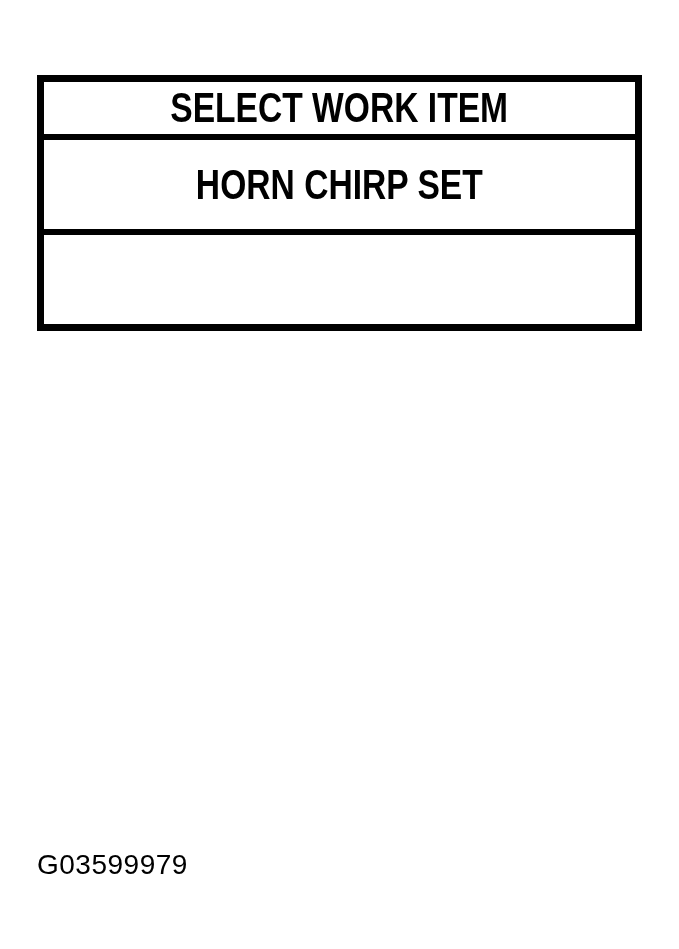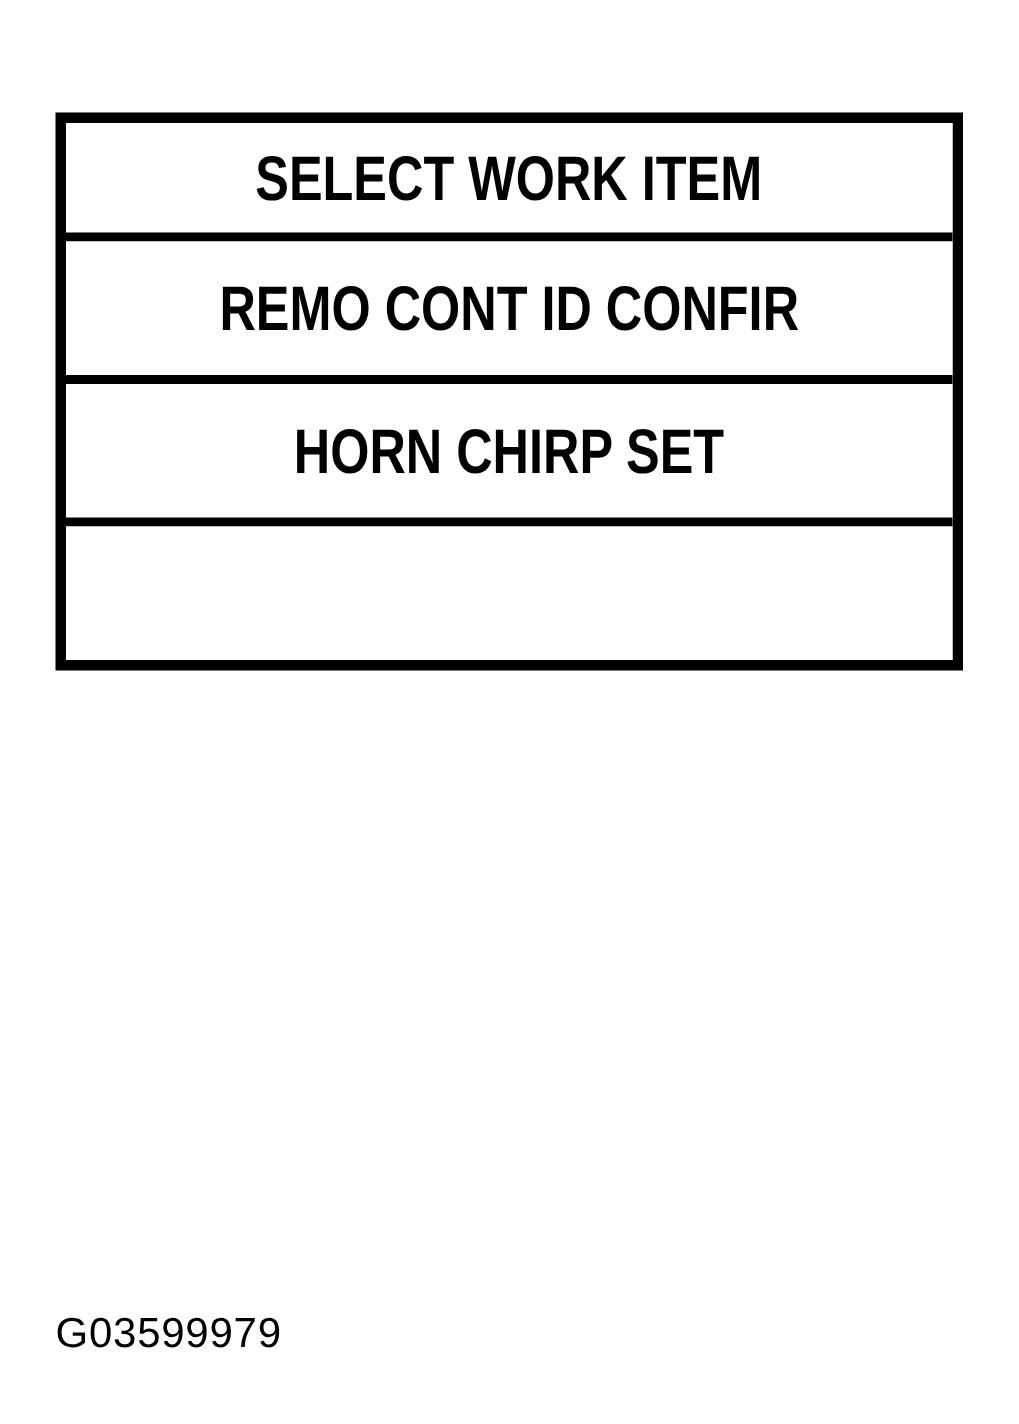--- a/index.html
+++ b/index.html
@@ -28,21 +28,21 @@
   .menu-row {
     box-sizing: border-box;
     height: 95px;              
     border-bottom: 6px solid #000000;
     display: flex;
     align-items: center;
     justify-content: center;
     background: #ffffff;
   }
   .menu-row.header-row {
-    height: 79px;              
+    height: 58px;              
   }
   .menu-row:last-child {
     height: 89px;
     border-bottom: none;
   }
   .menu-text {
     font-size: 42px;
     font-weight: bold;
     letter-spacing: 0px;
     white-space: nowrap;
@@ -52,39 +52,35 @@
     color: #000000;
   }
   .figure-caption {
     position: absolute;
     left: 37px;
     top: 849px;
     font-size: 28px;
     font-weight: normal;
     letter-spacing: 0.5px;
     color: #000000;
-    margin-top: 24px;
   }
 </style>
 </head>
 <body>
 
 <div class="page">
 
   <div class="menu-table">
 
     <div class="menu-row header-row">
       <span class="menu-text">SELECT WORK ITEM</span>
     </div>
 
 
 
-    <div class="menu-row">
-      <span class="menu-text">REMO CONT ID CONFIR</span>
-    </div>
 
     <div class="menu-row">
       <span class="menu-text">HORN CHIRP SET</span>
     </div>
 
 
 
     <div class="menu-row"></div>
 
   </div>

